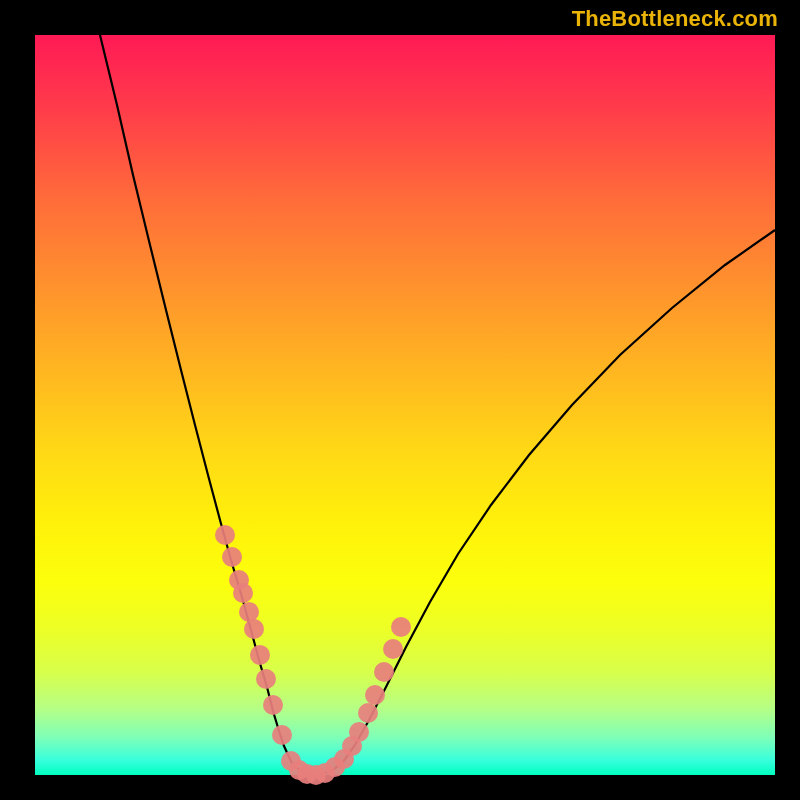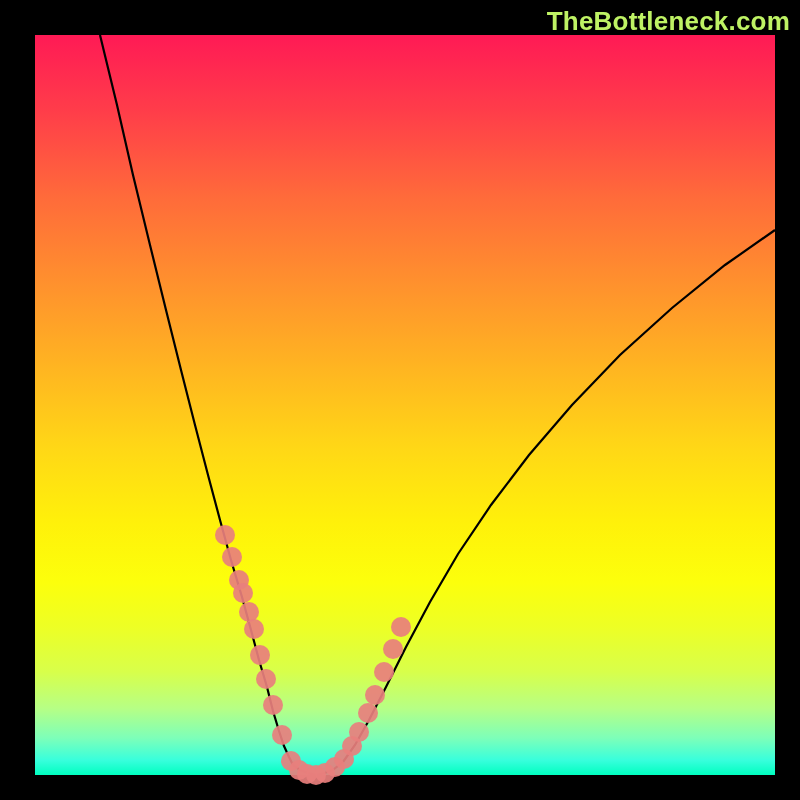--- a/index.html
+++ b/index.html
@@ -26,25 +26,25 @@
       #edff25 80%,
       #d8ff4a 86%,
       #b6ff85 91%,
       #7dffb9 95%,
       #38ffdc 98%,
       #00ffc0 100%);
   }
   .watermark {
     position: absolute;
     top: 6px;
-    right: 10px;
+    right: 22px;
     font-family: Arial, Helvetica, sans-serif;
-    font-size: 26px;
+    font-size: 22px;
     font-weight: 600;
-    color: #bef264;
+    color: #eab308;
     letter-spacing: 0.2px;
   }
   svg.curve {
     position: absolute;
     left: 35px; top: 35px;
     width: 740px; height: 740px;
     overflow: visible;
   }
   .dot {
     fill: #e87f7d;

